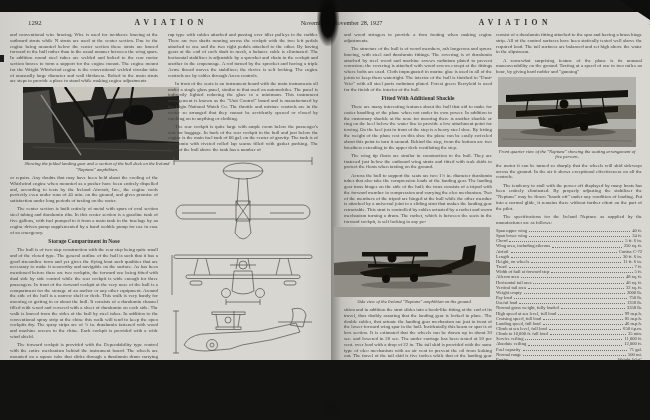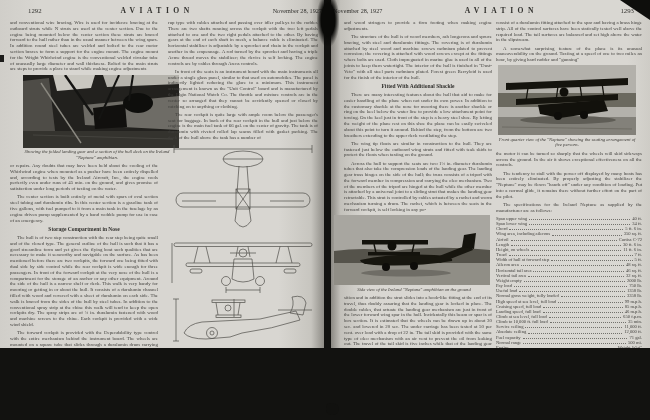--- a/index.html
+++ b/index.html
@@ -1,18 +1,18 @@
 <!DOCTYPE html>
 <html><head>
 <meta charset="utf-8">
 <style>
   html,body{margin:0;padding:0;background:#101010;}
   .stage{position:relative;width:650px;height:420px;background:#121210;overflow:hidden;
          font-family:"Liberation Serif", serif;}
-  .page{position:absolute;top:0;height:348px;overflow:hidden;color:#3d3c39;}
+  .page{position:absolute;top:12px;height:348px;overflow:hidden;color:#3d3c39;padding-left:28px;}
   .page-left{left:0;width:324px;
     background:linear-gradient(90deg,#d0cec9 0%,#d8d6d1 12%,#d8d6d1 86%,#c7c5bf 96%,#8f8d87 100%);}
   .page-right{left:331px;width:319px;
     background:linear-gradient(90deg,#8b8983 0%,#c3c1bb 3%,#d9d7d2 11%,#d9d7d2 93%,#ceccc6 100%);}
   .gutter-top{position:absolute;left:317px;top:-6px;width:22px;height:52px;
     background:radial-gradient(ellipse at center,#0a0a08 0%,#0a0a08 45%,transparent 75%);}
   .corner-shade{position:absolute;right:0;top:0;width:30px;height:20px;background:#0e0e0c;
     clip-path:polygon(100% 0,0 0,100% 100%);}
   .blot{position:absolute;left:326px;top:403px;width:13px;height:12px;background:#11110f;
     border-radius:40% 60% 55% 45%;}

